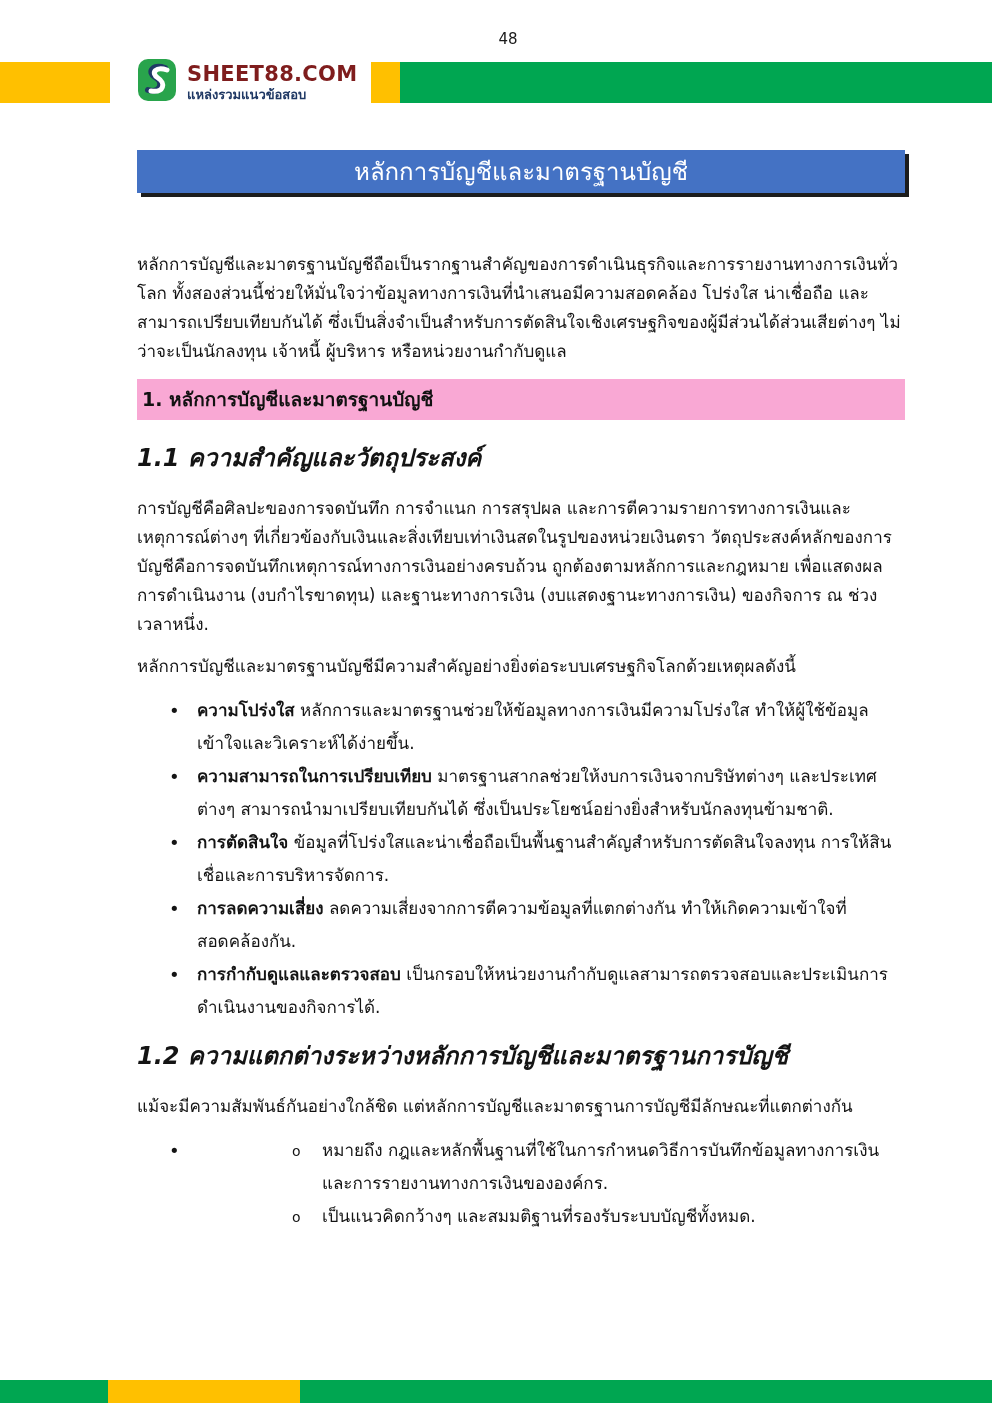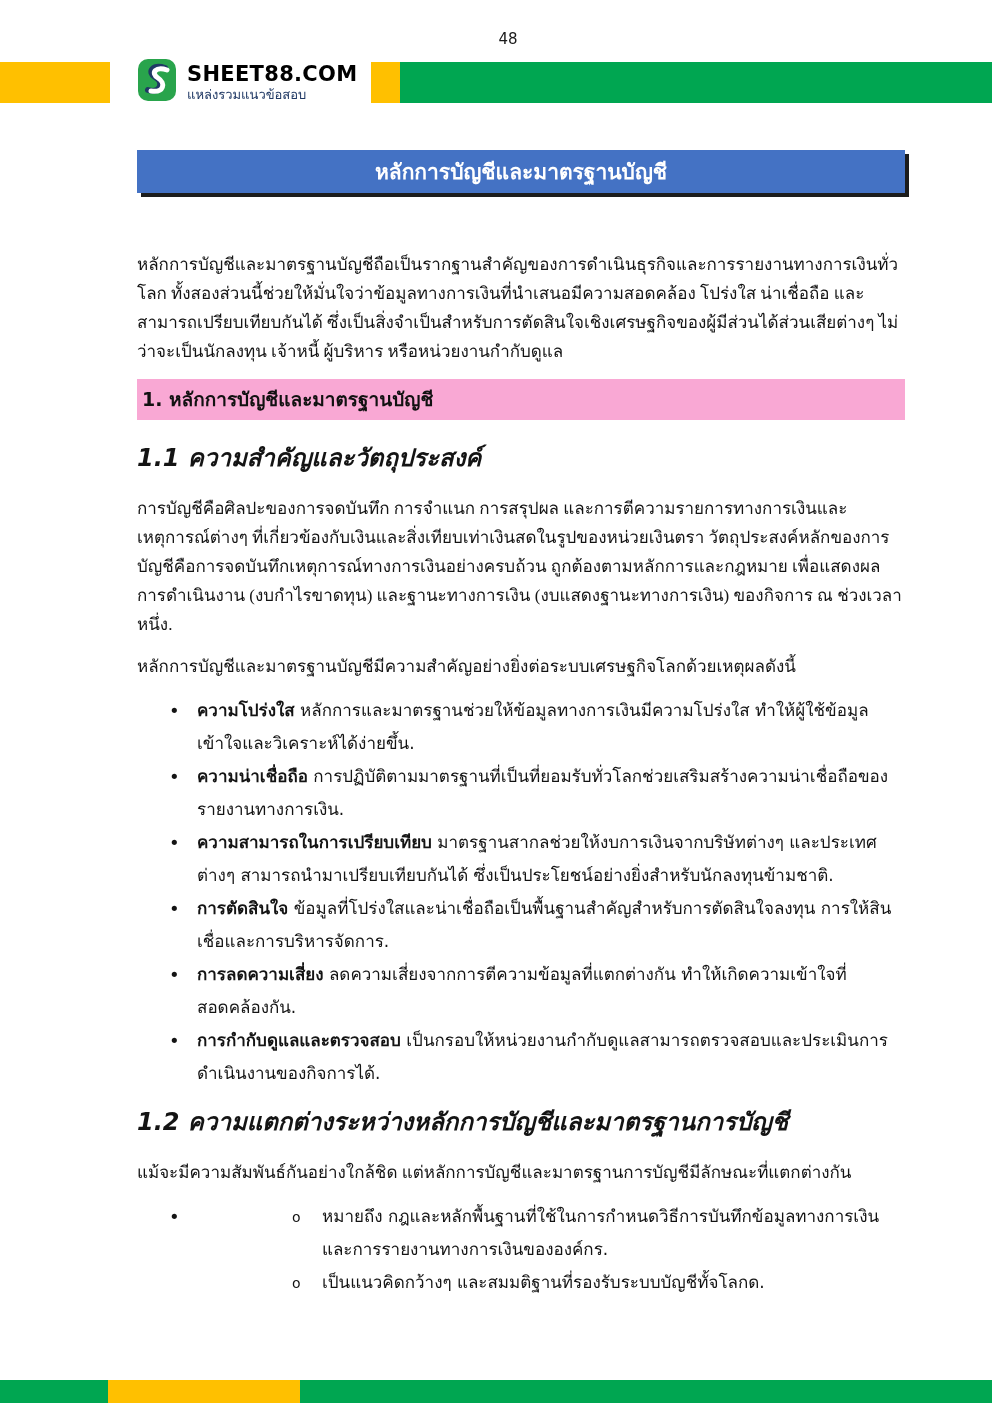--- a/index.html
+++ b/index.html
@@ -13,30 +13,30 @@
     text-align:center; font-size:15px; color:#1a1a1a;margin-left:24px;
   }
   
   .band-seg { position:absolute; top:62px; height:41px; }
   .band-yellow-left { left:0; width:110px; background:#FFC000; }
   .band-yellow-mid  { left:337px; width:63px; background:#FFC000; }
   .band-green       { left:400px; width:592px; background:#00A651; }
   
   .logo { position:absolute; left:137px; top:57px; height:50px; display:flex; align-items:center; gap:10px; background:#fff; padding-right:14px; }
   .brand-block { display:flex; flex-direction:column; justify-content:center; }
-  .brand-name { font-size:21px; font-weight:bold; color:#000000; line-height:24px; letter-spacing:0.3px; }
-  .brand-tagline { font-size:13px; font-weight:normal; color:#1F3864; line-height:17px; }
+  .brand-name { font-size:21px; font-weight:bold; color:#7f1d1d; line-height:24px; letter-spacing:0.3px; }
+  .brand-tagline { font-size:13px; font-weight:bold; color:#1F3864; line-height:17px; }
   
   .content { position:absolute; left:137px; top:150px; width:768px; }
   .title-banner {
     background:#4472C4; color:#ffffff; text-align:center;
-    font-weight:bold; font-size:21px; height:43px; line-height:45px;
+    font-weight:normal; font-size:24px; height:43px; line-height:45px;
     box-shadow:4px 4px 0 #1c1c1c; margin:0 0 57px 0;
   }
-  .para { font-size:17px; line-height:29px; margin:4px 0 13px 0;font-family:Liberation Serif, serif; }
+  .para { font-size:17px; line-height:29px; margin:4px 0 13px 0; }
   .section-bar {
     background:#f9a8d4; color:#111; font-weight:bold; font-size:19px;
     padding:5px 5px 6px 5px; margin:0 0 18px 0;
   }
   .subheading { font-size:24px; font-weight:bold; margin:0 0 17px 0;font-style:italic; }
   ul.bullets { list-style:none; margin:6px 0 12px 0; padding:0; font-size:17px; line-height:33px; }
   ul.bullets > li { position:relative; padding-left:60px; margin:0; }
   ul.bullets > li::before { content:"\2022"; position:absolute; left:32px; top:0; font-size:18px; }
   ul.subbullets { list-style:none; margin:0; padding:0; }
   ul.subbullets > li { position:relative; padding-left:125px; }
@@ -82,36 +82,35 @@
 
     <div class="section-bar">1. หลักการบัญชีและมาตรฐานบัญชี</div>
 
     <div class="subheading">1.1 ความสำคัญและวัตถุประสงค์</div>
 
     <p class="para">การบัญชีคือศิลปะของการจดบันทึก การจำแนก การสรุปผล และการตีความรายการทางการเงินและเหตุการณ์ต่างๆ ที่เกี่ยวข้องกับเงินและสิ่งเทียบเท่าเงินสดในรูปของหน่วยเงินตรา วัตถุประสงค์หลักของการบัญชีคือการจดบันทึกเหตุการณ์ทางการเงินอย่างครบถ้วน ถูกต้องตามหลักการและกฎหมาย เพื่อแสดงผลการดำเนินงาน (งบกำไรขาดทุน) และฐานะทางการเงิน (งบแสดงฐานะทางการเงิน) ของกิจการ ณ ช่วงเวลาหนึ่ง.</p>
     <p class="para">หลักการบัญชีและมาตรฐานบัญชีมีความสำคัญอย่างยิ่งต่อระบบเศรษฐกิจโลกด้วยเหตุผลดังนี้</p>
 
     <ul class="bullets">
       <li><span class="lead">ความโปร่งใส</span> <span>หลักการและมาตรฐานช่วยให้ข้อมูลทางการเงินมีความโปร่งใส ทำให้ผู้ใช้ข้อมูลเข้าใจและวิเคราะห์ได้ง่ายขึ้น.</span></li>
-      <li><span class="lead">ความน่าเชื่อถือ</span> <span>การปฏิบัติตามมาตรฐานที่เป็นที่ยอมรับทั่วโลกช่วยเสริมสร้างความน่าเชื่อถือของรายงานทางการเงิน.</span></li>
       <li><span class="lead">ความสามารถในการเปรียบเทียบ</span> <span>มาตรฐานสากลช่วยให้งบการเงินจากบริษัทต่างๆ และประเทศต่างๆ สามารถนำมาเปรียบเทียบกันได้ ซึ่งเป็นประโยชน์อย่างยิ่งสำหรับนักลงทุนข้ามชาติ.</span></li>
       <li><span class="lead">การตัดสินใจ</span> <span>ข้อมูลที่โปร่งใสและน่าเชื่อถือเป็นพื้นฐานสำคัญสำหรับการตัดสินใจลงทุน การให้สินเชื่อและการบริหารจัดการ.</span></li>
       <li><span class="lead">การลดความเสี่ยง</span> <span>ลดความเสี่ยงจากการตีความข้อมูลที่แตกต่างกัน ทำให้เกิดความเข้าใจที่สอดคล้องกัน.</span></li>
       <li><span class="lead">การกำกับดูแลและตรวจสอบ</span> <span>เป็นกรอบให้หน่วยงานกำกับดูแลสามารถตรวจสอบและประเมินการดำเนินงานของกิจการได้.</span></li>
     </ul>
 
     <div class="subheading">1.2 ความแตกต่างระหว่างหลักการบัญชีและมาตรฐานการบัญชี</div>
 
     <p class="para">แม้จะมีความสัมพันธ์กันอย่างใกล้ชิด แต่หลักการบัญชีและมาตรฐานการบัญชีมีลักษณะที่แตกต่างกัน</p>
 
     <ul class="bullets">
       <li>
         <ul class="subbullets">
           <li>หมายถึง กฎและหลักพื้นฐานที่ใช้ในการกำหนดวิธีการบันทึกข้อมูลทางการเงินและการรายงานทางการเงินขององค์กร.</li>
-          <li>เป็นแนวคิดกว้างๆ และสมมติฐานที่รองรับระบบบัญชีทั้จโลกด.</li>
+          <li>เป็นแนวคิดกว้างๆ และสมมติฐานที่รองรับระบบบัญชีทั้งหมด.</li>
         </ul>
       </li>
     </ul>
 
   </div>
 
   <div class="footer-seg footer-green-left"></div>
   <div class="footer-seg footer-yellow"></div>
   <div class="footer-seg footer-green-right"></div>
 

